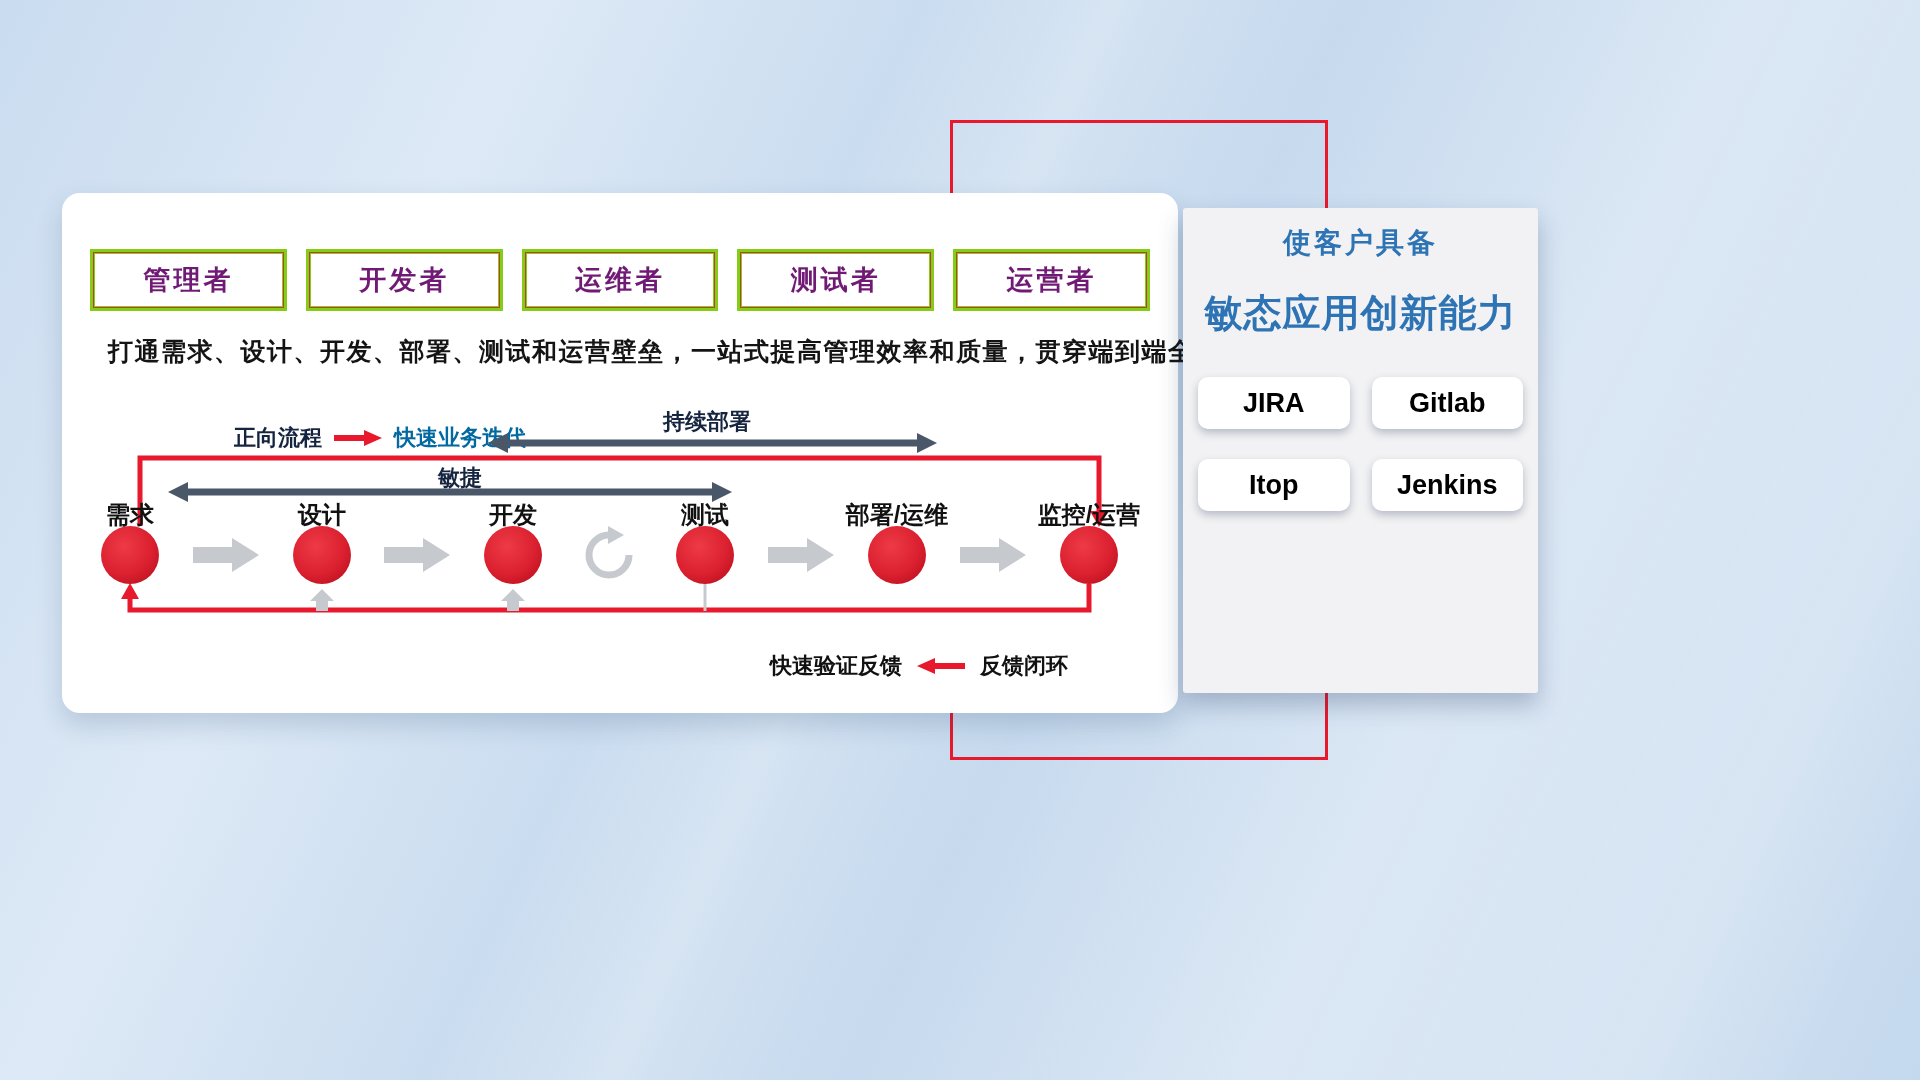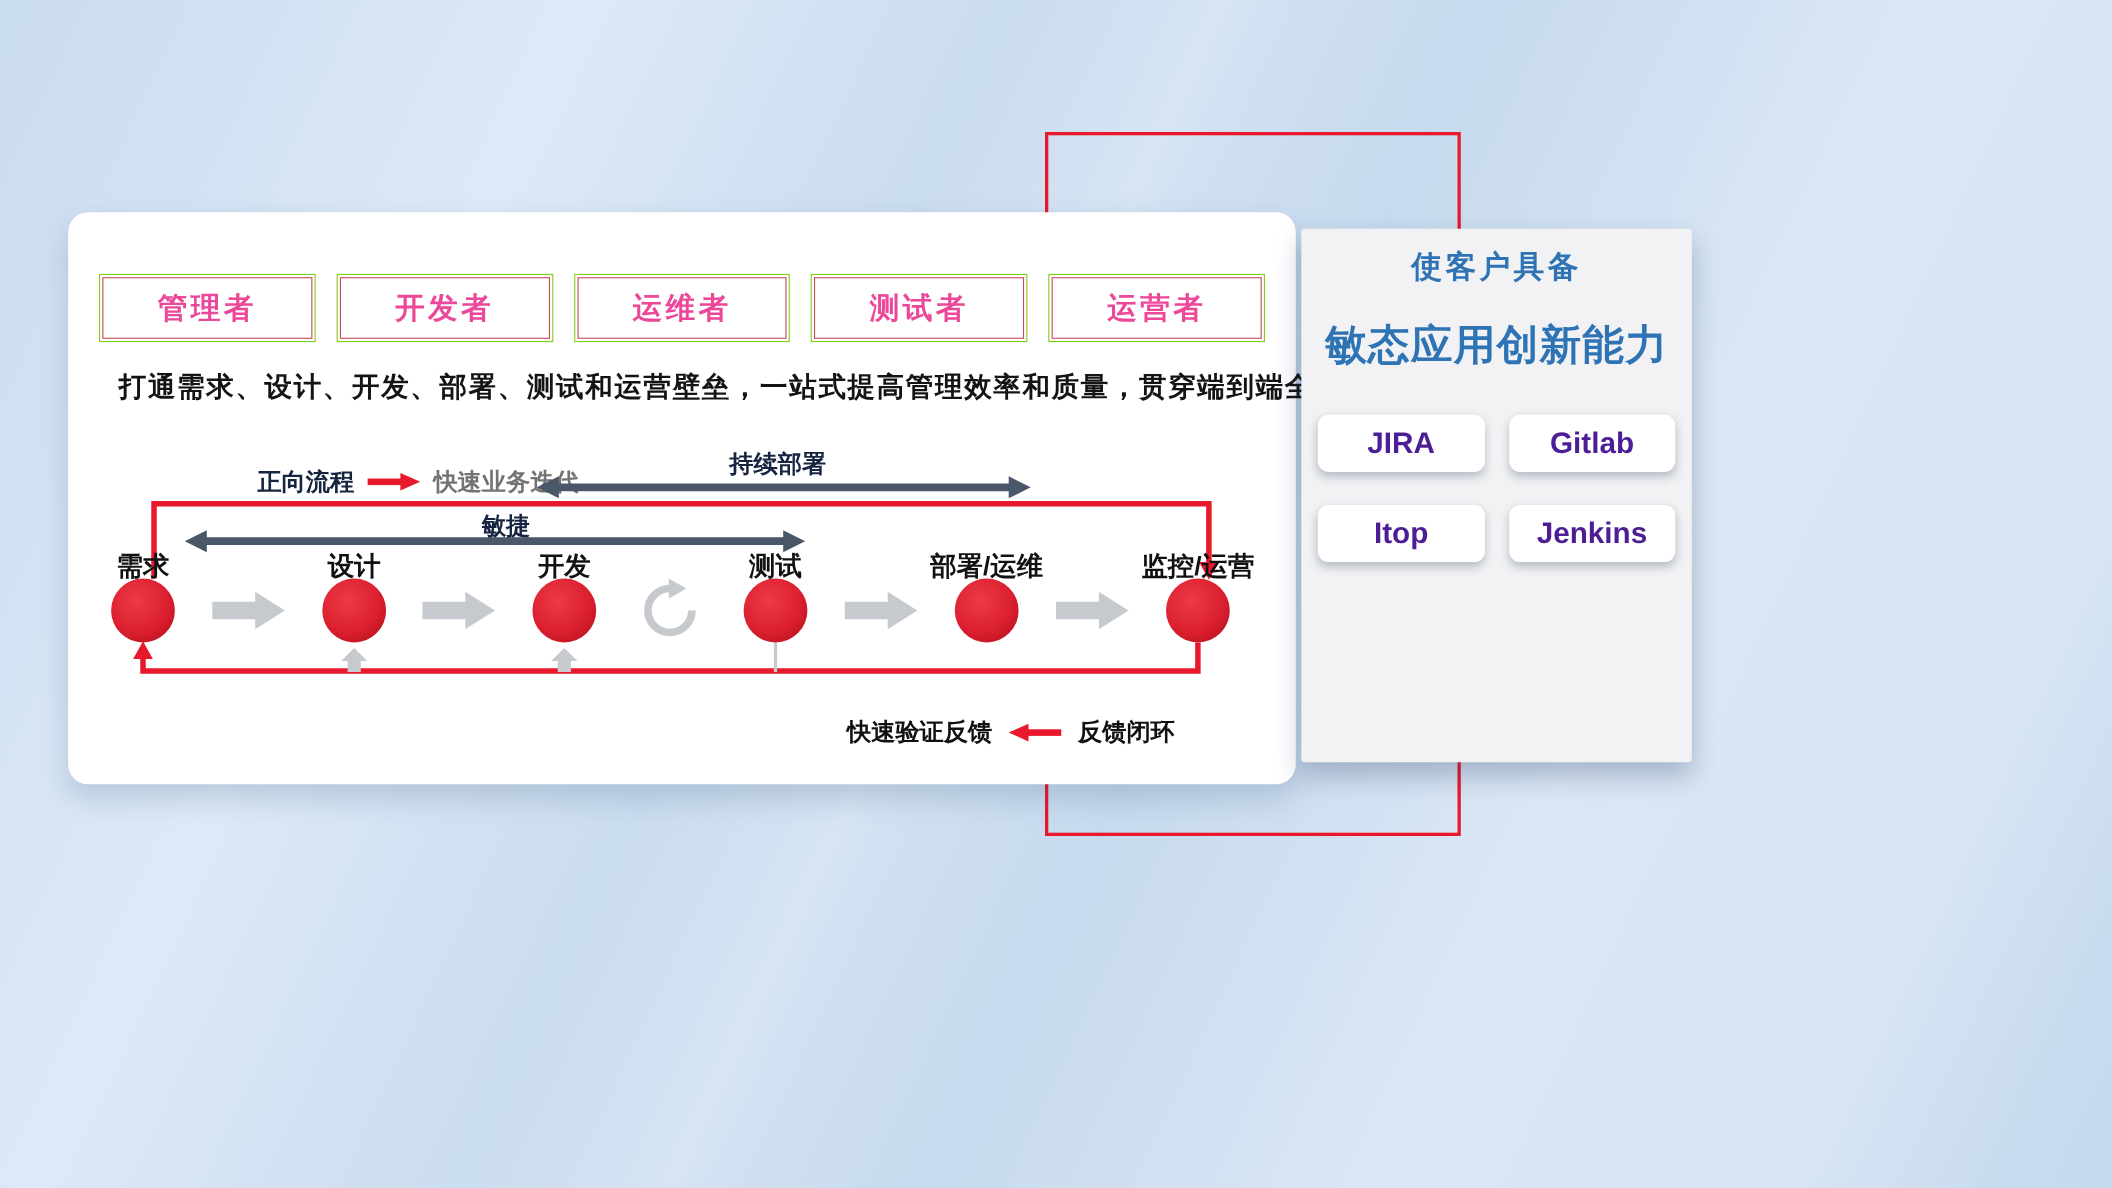--- a/index.html
+++ b/index.html
@@ -12,45 +12,45 @@
   body::before {
     content:""; position:absolute; inset:0; z-index:0;
     background: linear-gradient(115deg, transparent 38%, rgba(255,255,255,.35) 46%, transparent 56%, rgba(255,255,255,.22) 88%, transparent 96%);
   }
   .red-frame { position:absolute; left:950px; top:120px; width:378px; height:640px; border:3px solid #e8192c; z-index:1; }
 
   .card { position:absolute; left:62px; top:193px; width:1116px; height:520px; background:#ffffff; border-radius:18px; box-shadow:0 12px 26px rgba(30,60,100,.18); z-index:2; }
 
   .roles { position:absolute; left:28px; right:28px; top:56px; display:flex; gap:19px; }
   .role-box { flex:1; height:62px; display:flex; align-items:center; justify-content:center;
-    font-size:27px; font-weight:bold; color:#ec4899; letter-spacing:3px; background:#fff;
-    border:1px solid #84cc16; outline:1px solid rgba(190,40,58,.85); outline-offset:-4px; }
+    font-size:27px; font-weight:bold; color:#701a75; letter-spacing:3px; background:#fff;
+    border:5px solid #84cc16; outline:1px solid rgba(190,40,58,.85); outline-offset:-4px; }
 
   .headline { position:absolute; left:46px; top:142px; font-size:25px; font-weight:bold; color:#141414; letter-spacing:1.5px; white-space:nowrap; }
 
   .legend-forward { position:absolute; left:172px; top:194px; display:flex; align-items:center; gap:12px;
     font-size:22px; font-weight:bold; color:#15243f;margin-top:36px; }
-  .legend-forward .val { color:#737373; }
+  .legend-forward .val { color:#0369a1; }
 
   .flow-svg { position:absolute; left:0; top:0; pointer-events:none; }
 
   .stage-label { position:absolute; top:306px; width:160px; text-align:center; font-size:24px; font-weight:bold; color:#111; }
   .arrow-label { position:absolute; text-align:center; font-size:22px; font-weight:bold; color:#15243f; }
 
   .legend-feedback { position:absolute; left:708px; top:458px; display:flex; align-items:center; gap:15px;
     font-size:22px; font-weight:bold; color:#111; }
 
   .panel { position:absolute; left:1183px; top:208px; width:355px; height:485px; background:#f2f2f4;
     border-radius:3px; box-shadow:0 12px 24px rgba(30,50,90,.28); z-index:3; }
   .panel-title { text-align:center; font-weight:bold; color:#2e74b5; }
   .panel-title.l1 { padding-top:16px; font-size:28px; letter-spacing:3px; }
   .panel-title.l2 { padding-top:26px; font-size:38px; letter-spacing:1px; }
   .tools { display:grid; grid-template-columns:1fr 1fr; gap:30px 22px; padding:0 15px; margin-top:38px; }
   .tool { height:52px; background:#ffffff; border-radius:10px; box-shadow:0 4px 9px rgba(40,60,90,.30);
-    display:flex; align-items:center; justify-content:center; font-size:27px; font-weight:bold; color:#4c1d95; }
+    display:flex; align-items:center; justify-content:center; font-size:27px; font-weight:bold; color:#000000; }
   .tool.wide { grid-column:1 / span 2; }
 </style>
 </head>
 <body>
 
 <div class="red-frame"></div>
 
 <div class="card">
 
   <div class="roles">

